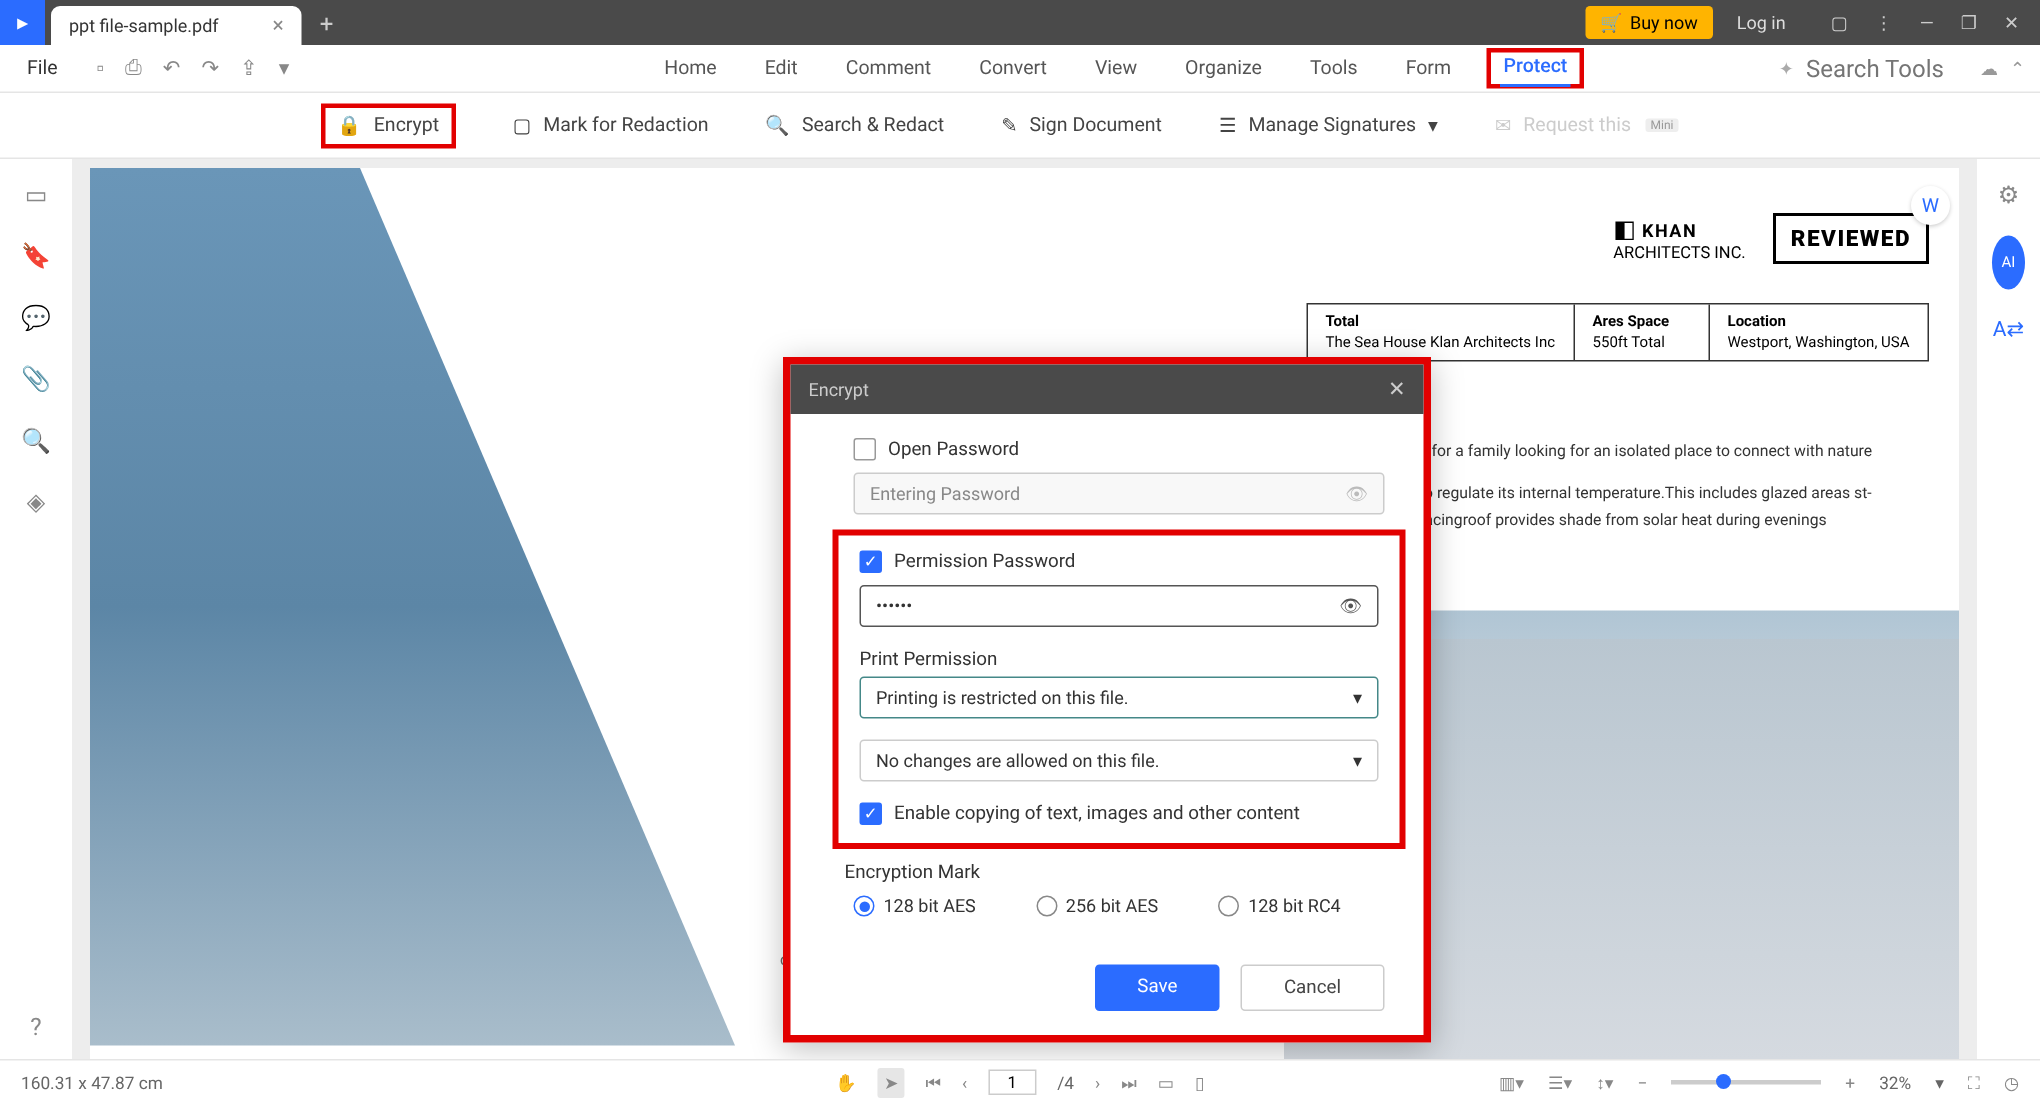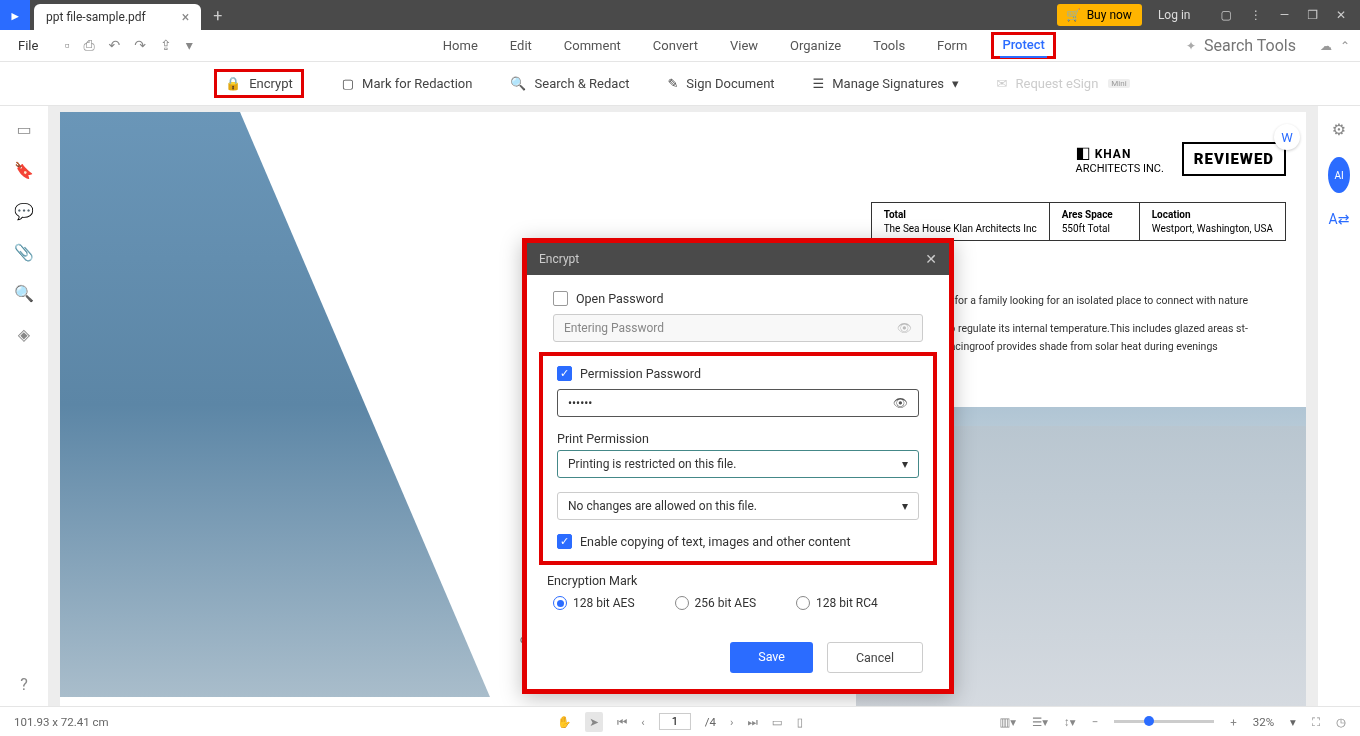--- a/index.html
+++ b/index.html
@@ -60,21 +60,21 @@
 .info-cell:last-child{border-right:none;}
 .info-cell .h { font-weight:bold; display:block; margin-bottom:3px; }
 .body-text { position:absolute; right:20px; top:180px; width:340px; font-size:10.5px; line-height:1.7; color:#333; }
 .body-text p { margin-bottom:10px; }
 .body-text2 { position:absolute; left:460px; bottom:60px; width:280px; font-size:10.5px; color:#666; }
 
 
 .dialog-wrap { position:absolute; left:474px; top:132px; width:432px; border:5px solid #e20000; background:#fff; box-shadow:0 4px 20px rgba(0,0,0,.25); z-index:50; }
 .dlg-title { background:#4a4a4a; color:#ccc; padding:8px 12px; font-size:12px; display:flex; justify-content:space-between; align-items:center; }
 .dlg-close { cursor:pointer; color:#ccc; font-size:14px; }
-.dlg-body { padding:16px 26px 8px 26px; font-size:12.5px; color:#333; }
+.dlg-body { padding:16px 26px 8px 42px; font-size:12.5px; color:#333; }
 .chk-row { display:flex; align-items:center; gap:8px; margin-bottom:8px; }
 .chk { width:15px; height:15px; border:1px solid #999; border-radius:2px; display:inline-flex; align-items:center; justify-content:center; background:#fff; }
 .chk.checked { background:#2b6cff; border-color:#2b6cff; color:#fff; font-size:11px; }
 .dlg-input { width:100%; padding:6px 10px; border:1px solid #ccc; border-radius:3px; background:#f8f8f8; color:#888; font-size:12px; margin:4px 0 14px 0; display:flex; justify-content:space-between; align-items:center; }
 .dlg-input.active { background:#fff; border-color:#555; color:#333; }
 .dlg-select { width:100%; padding:6px 10px; border:1px solid #488; border-radius:3px; font-size:12px; margin:4px 0 14px 0; display:flex; justify-content:space-between; align-items:center; cursor:pointer; }
 .dlg-select.plain { border-color:#ccc; }
 .perm-box { border:4px solid #e20000; margin:-4px -14px 8px -14px; padding:10px 14px 4px 14px; }
 .radio-row { display:flex; gap:40px; align-items:center; margin:8px 0 16px 0; }
 .radio { width:14px;height:14px;border:1.5px solid #888;border-radius:50%;display:inline-flex;align-items:center;justify-content:center;margin-right:6px; }
@@ -171,21 +171,21 @@
     <span>✎</span>
     <span>Sign Document</span>
   </span>
   <span class="tool-btn">
     <span>☰</span>
     <span>Manage Signatures</span>
     <span>▾</span>
   </span>
   <span class="tool-btn tool-disabled">
     <span>✉</span>
-    <span>Request eSign</span>
+    <span>Request this</span>
     <span class="mini-badge">Mini</span>
   </span>
 </div>
 
 <div class="main">
   <div class="left-rail">
     <span>▭</span>
     <span>🔖</span>
     <span>💬</span>
     <span>📎</span>
@@ -289,21 +289,21 @@
   </div>
 
   <div class="right-rail">
     <span style="color:#888;">⚙</span>
     <span class="ai">AI</span>
     <span style="color:#2b6cff;font-size:14px;">A⇄</span>
   </div>
 </div>
 
 <div class="status-bar">
-  <span>101.93 x 72.41 cm</span>
+  <span>160.31 x 47.87 cm</span>
   <div class="status-center">
     <span class="icon-sm">✋</span>
     <span class="icon-sm" style="background:#e6e6e6;padding:3px 4px;border-radius:2px;">➤</span>
     <span class="icon-sm">⏮</span>
     <span class="icon-sm">‹</span>
     <input class="page-input" value="1" style="">
     <span>/4</span>
     <span class="icon-sm">›</span>
     <span class="icon-sm">⏭</span>
     <span class="icon-sm">▭</span>

